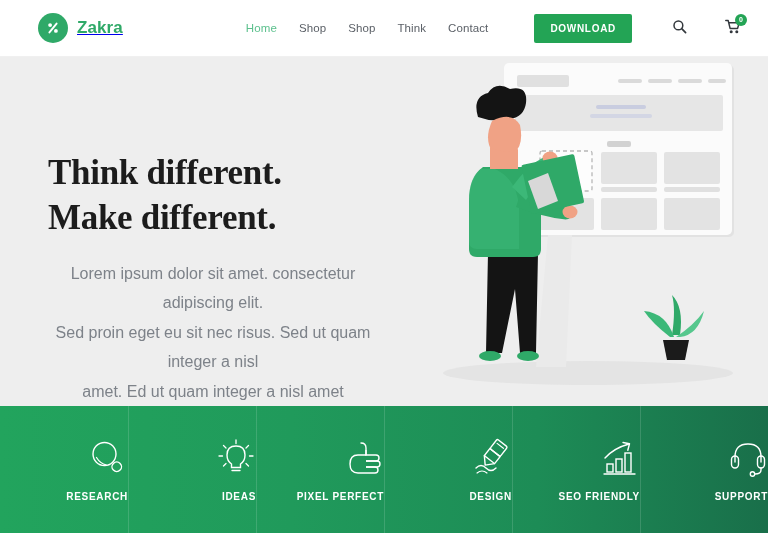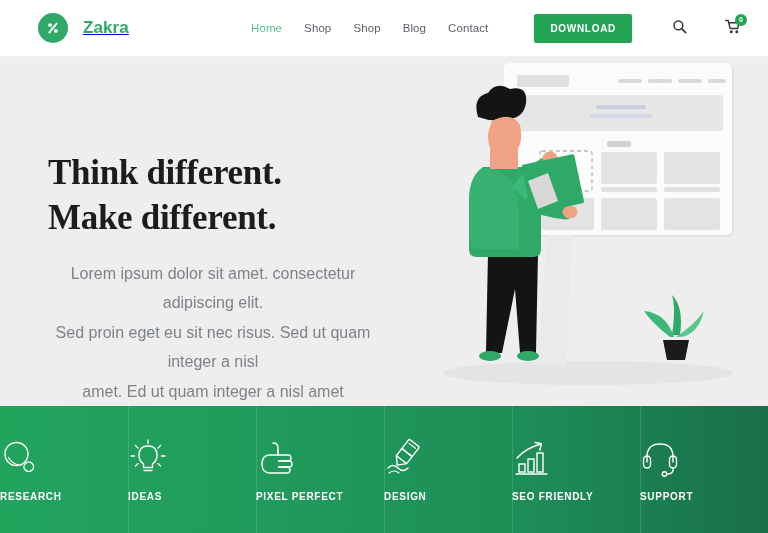--- a/index.html
+++ b/index.html
@@ -15,21 +15,21 @@
 
   
   .header {
     position: absolute; top: 0; left: 0;
     width: 768px; height: 57px;
     background: #ffffff;
     display: flex; align-items: center;
     border-bottom: 1px solid #f0f0f0;
   }
   .brand {
-    display: flex; align-items: center; gap: 15px;
+    display: flex; align-items: center; gap: 9px;
     margin-left: 38px;
   }
   .brand-mark {
     width: 30px; height: 30px; border-radius: 50%;
     background: #2fa968;
     display: flex; align-items: center; justify-content: center;
     position: relative;
   }
   .brand-mark svg { display: block; }
   .brand-name {
@@ -111,21 +111,21 @@
   
   .features {
     position: absolute; left: 0; top: 406px;
     width: 768px; height: 127px;
     display: flex;
     background: linear-gradient(90deg, #22a45d 0%, #209a5b 38%, #1d8c56 70%, #196f4a 100%);
   }
   .feature {
     flex: 1 1 0;
     display: flex; flex-direction: column;
-    align-items: flex-start; justify-content: center;
+    align-items: flex-end; justify-content: center;
     gap: 12px;
     position: relative;
     cursor: pointer;
   }
   .feature + .feature::before {
     content: ""; position: absolute; left: 0; top: 0;
     width: 1px; height: 100%;
     background: rgba(255,255,255,.14);
   }
   .feature-icon {
@@ -153,21 +153,21 @@
           <circle cx="11.9" cy="11.9" r="1.9" fill="#ffffff"></circle>
         </svg>
       </span>
       <span class="brand-name">Zakra</span>
     </a>
 
     <nav class="nav">
       <a class="nav-link active" href="#">Home</a>
       <a class="nav-link" href="#">Shop</a>
       <a class="nav-link" href="#">Shop</a>
-      <a class="nav-link" href="#">Blog</a>
+      <a class="nav-link" href="#">Think</a>
       <a class="nav-link" href="#">Contact</a>
 
       <button class="dl-btn">DOWNLOAD</button>
 
       <button class="icon-btn">
         <span>
           <svg width="15" height="15" viewBox="0 0 15 15" aria-hidden="true">
             <circle cx="6.4" cy="6.4" r="4.4" fill="none" stroke="#33383d" stroke-width="1.5"></circle>
             <line x1="9.7" y1="9.7" x2="13.6" y2="13.6" stroke="#33383d" stroke-width="1.7" stroke-linecap="round"></line>
           </svg>

